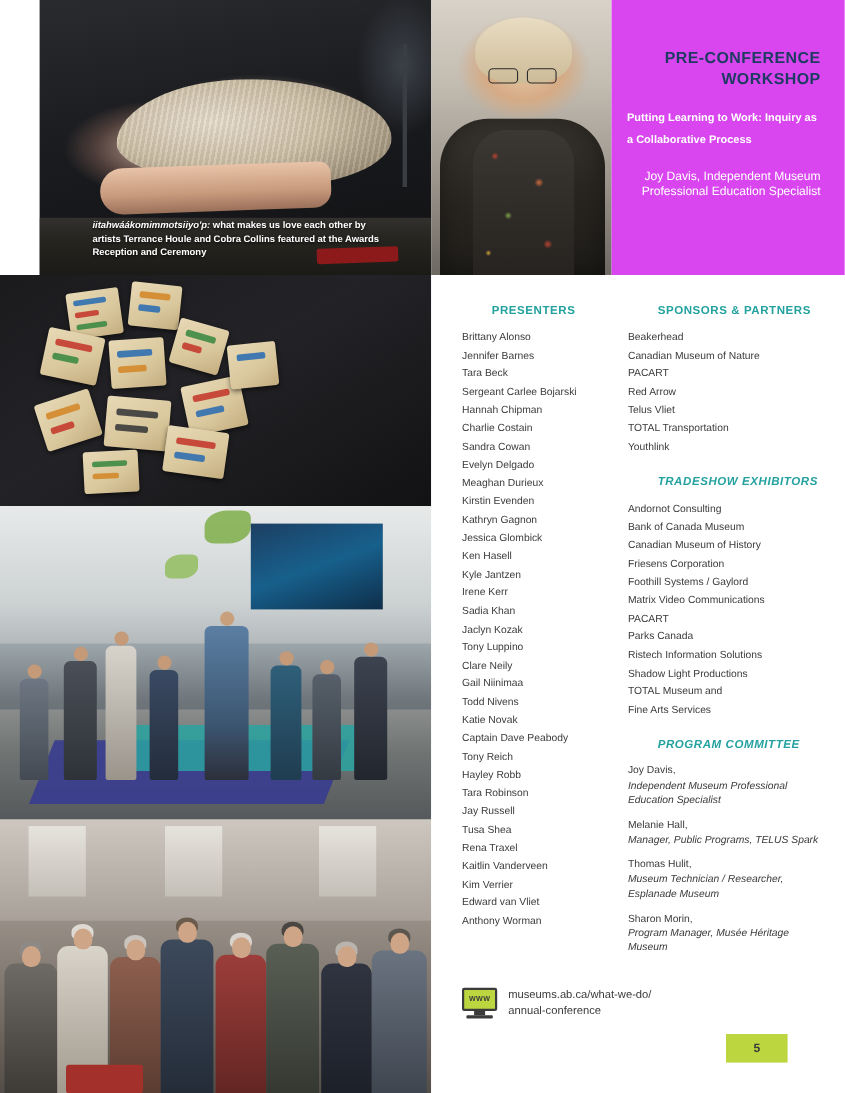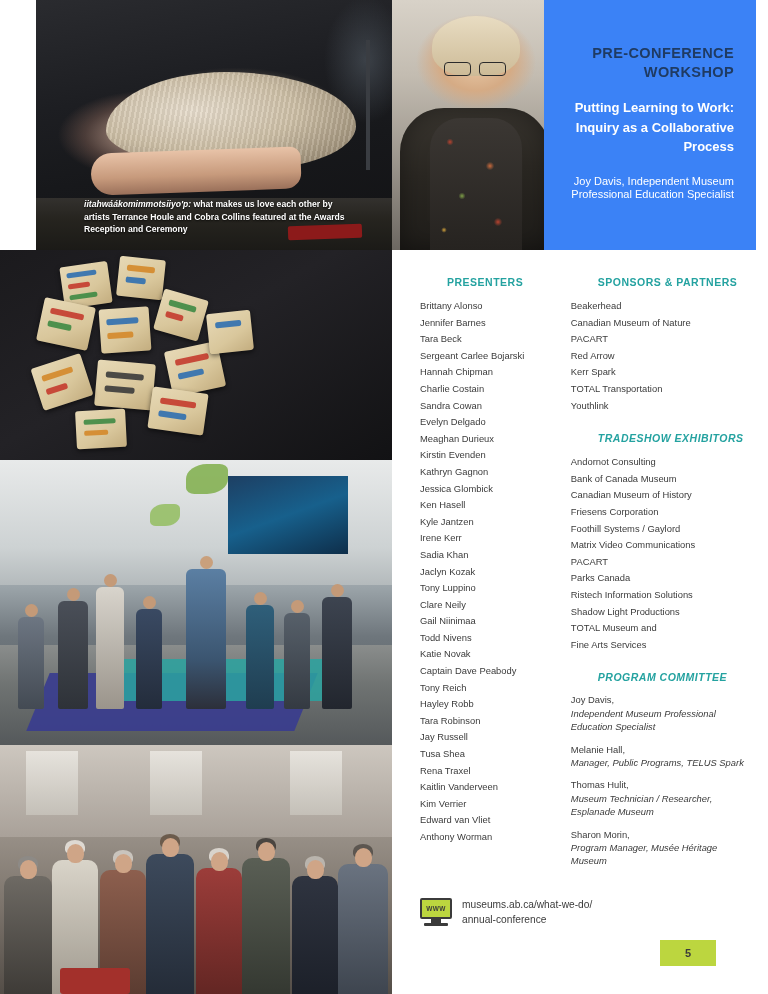--- a/index.html
+++ b/index.html
@@ -136,25 +136,25 @@
   .hero-scarf { position:absolute; left:38px; top:118px; width:92px; height:132px;
     background:
       radial-gradient(circle 5px at 20px 24px, #b8432f 0%, rgba(184,67,47,0) 70%),
       radial-gradient(circle 6px at 60px 48px, #c96a3c 0%, rgba(201,106,60,0) 70%),
       radial-gradient(circle 5px at 32px 78px, #7fa048 0%, rgba(127,160,72,0) 70%),
       radial-gradient(circle 6px at 68px 104px, #b8432f 0%, rgba(184,67,47,0) 70%),
       radial-gradient(circle 4px at 14px 112px, #d0a03a 0%, rgba(208,160,58,0) 70%),
       linear-gradient(180deg,#3b3733 0%, #262320 100%);
     border-radius: 30px 30px 0 0;
   }
-  .hero-teal { position:absolute; left:152px; top:0; width:212px; height:250px;
-    background:#3b82f6; padding:44px 22px 0 14px; }
+  .hero-teal { position:absolute; left:164px; top:0; width:212px; height:250px;
+    background:#d946ef; padding:44px 22px 0 14px; }
   .hero-kicker { color:#1f3b63; font-size:14.5px; font-weight:700; letter-spacing:.4px;
     text-align:right; line-height:19px; }
-  .hero-title { color:#ffffff; font-size:13px; font-weight:700; text-align:right;
+  .hero-title { color:#ffffff; font-size:10px; font-weight:700; text-align:left;
     line-height:19.5px; margin-top:16px; }
   .hero-sub { color:#ffffff; font-size:11px; text-align:right; line-height:13px; margin-top:18px; }
 
   
   .content { position:absolute; left:0; top:250px; width:376px; padding:26px 18px 0 28px; }
   .cols { display:flex; gap:16px; align-items:flex-start; }
   .col-l { width:140px; }
   .col-r { width:186px; }
   .sec-head { color:#24a2a0; font-size:10.5px; font-weight:700; letter-spacing:.5px;
     margin-bottom:10px;padding-left:27px; }
@@ -377,21 +377,21 @@
               <div class="li">Anthony Worman</div>
             </div>
         </div>
         <div class="col-r">
           <div class="sec-head">SPONSORS &amp; PARTNERS</div>
           <div id="sponsors-list">
               <div class="li">Beakerhead</div>
               <div class="li">Canadian Museum of Nature</div>
               <div class="li">PACART</div>
               <div class="li">Red Arrow</div>
-              <div class="li">Kerr Spark</div>
+              <div class="li">Telus Vliet</div>
               <div class="li">TOTAL Transportation</div>
               <div class="li">Youthlink</div>
             </div>
 
           <div class="sec-head sp">TRADESHOW EXHIBITORS</div>
           <div id="exhibitors-list">
               <div class="li">Andornot Consulting</div>
               <div class="li">Bank of Canada Museum</div>
               <div class="li">Canadian Museum of History</div>
               <div class="li">Friesens Corporation</div>

